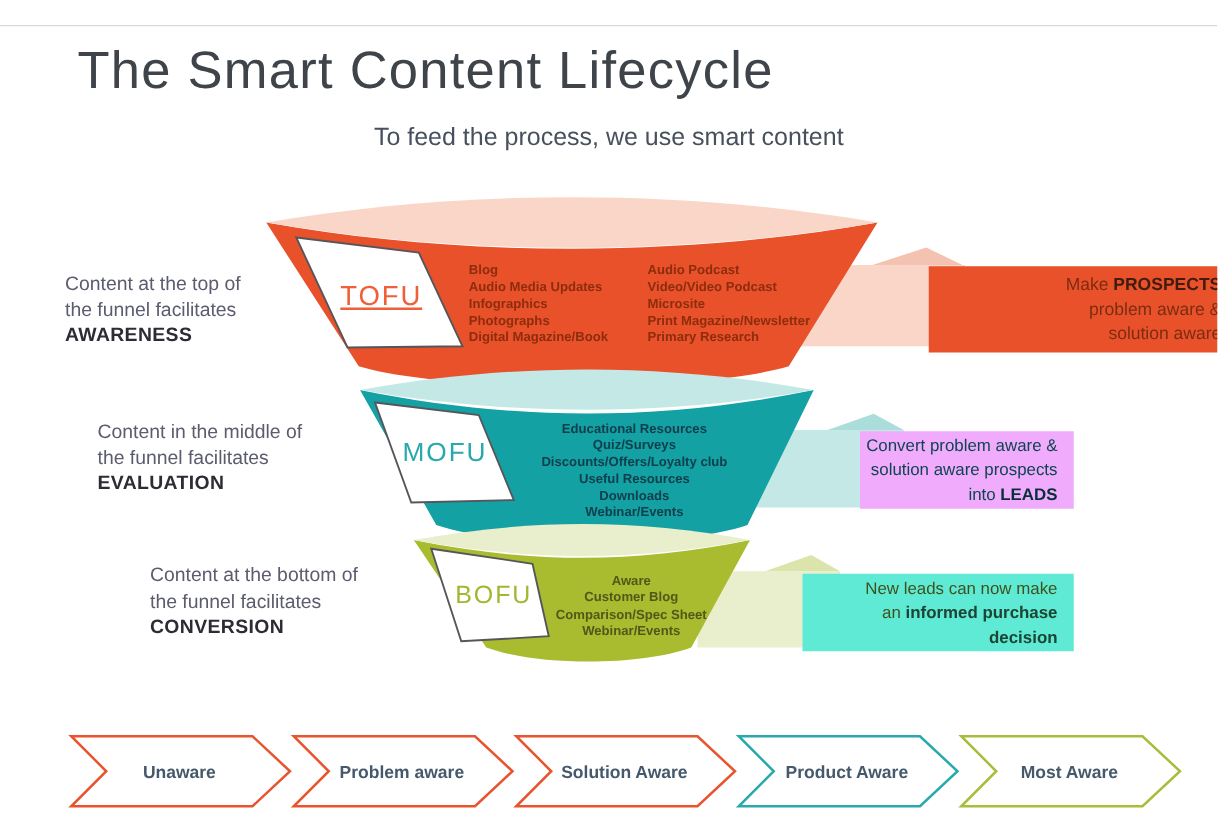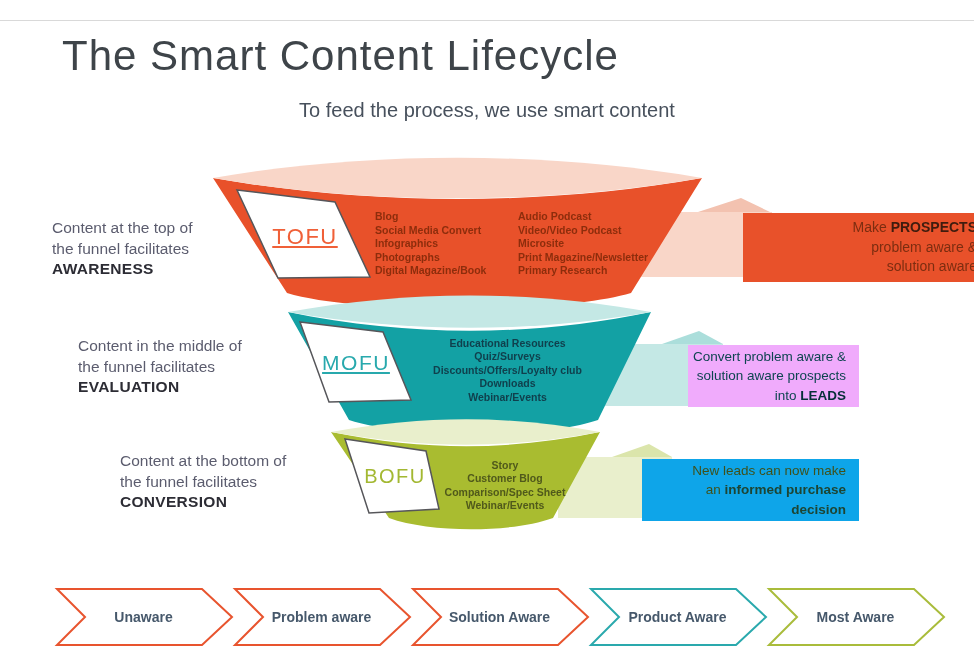--- a/index.html
+++ b/index.html
@@ -21,39 +21,39 @@
     position:absolute;font-size:15.5px;line-height:20.5px;color:#5b5c6e;
   }
   .desc strong{color:#2c2c34;font-weight:700;letter-spacing:.3px;}
   .desc-tofu{left:52px;top:218px;width:220px;}
   .desc-mofu{left:78px;top:336px;width:230px;}
   .desc-bofu{left:120px;top:451px;width:230px;}
   .stage-label{
     position:absolute;text-align:center;letter-spacing:1.5px;font-weight:400;
   }
   .label-tofu{left:245px;top:224px;width:120px;font-size:22px;color:#f06038;text-decoration:underline;}
-  .label-mofu{left:296px;top:351px;width:120px;font-size:21px;color:#28a9ad;text-decoration:underline;}
+  .label-mofu{left:296px;top:351px;width:120px;font-size:21px;color:#28a9ad;}
   .label-bofu{left:335px;top:465px;width:120px;font-size:20px;color:#a3b832;}
   .fitems{position:absolute;font-size:10.5px;font-weight:700;line-height:13.6px;}
   .tofu-col1{left:375px;top:210px;width:140px;color:#8d2d0c;}
   .tofu-col2{left:518px;top:210px;width:150px;color:#8d2d0c;}
   .mofu-items{left:405px;top:337px;width:205px;text-align:center;color:#10404d;line-height:13.4px;}
   .bofu-items{left:420px;top:459px;width:170px;text-align:center;color:#50591b;line-height:13.4px;}
   .callout{
     position:absolute;display:flex;flex-direction:column;justify-content:center;
     text-align:right;padding-right:13px;box-sizing:border-box;
   }
   .callout div{line-height:1.42;}
   .co-tofu{left:743px;top:213px;width:247px;height:69px;background:#e8512a;
     font-size:14px;color:#7c2d10;}
   .co-tofu b{color:#3f1c0e;}
   .co-mofu{left:688px;top:345px;width:171px;height:62px;background:#f0abfc;
     font-size:13.5px;color:#0e4450;}
   .co-mofu b{color:#072f38;}
-  .co-bofu{left:642px;top:459px;width:217px;height:62px;background:#0ea5e9;
+  .co-bofu{left:642px;top:459px;width:217px;height:62px;background:#5eead4;
     font-size:13.5px;color:#3f511b;}
   .co-bofu b{color:#1d4533;}
   .chev-label{
     position:absolute;top:589px;height:56px;display:flex;align-items:center;
     justify-content:center;font-size:14px;font-weight:700;color:#46586b;
   }
 </style>
 </head>
 <body>
 
@@ -109,41 +109,42 @@
     <div>the funnel facilitates</div>
     <strong>CONVERSION</strong>
   </div>
 
   <div class="stage-label label-tofu">TOFU</div>
   <div class="stage-label label-mofu">MOFU</div>
   <div class="stage-label label-bofu">BOFU</div>
 
   <div class="fitems tofu-col1">
       <div>Blog</div>
-      <div>Social Media Convert</div>
+      <div>Audio Media Updates</div>
       <div>Infographics</div>
       <div>Photographs</div>
       <div>Digital Magazine/Book</div>
     </div>
   <div class="fitems tofu-col2">
       <div>Audio Podcast</div>
       <div>Video/Video Podcast</div>
       <div>Microsite</div>
       <div>Print Magazine/Newsletter</div>
       <div>Primary Research</div>
     </div>
   <div class="fitems mofu-items">
       <div>Educational Resources</div>
       <div>Quiz/Surveys</div>
       <div>Discounts/Offers/Loyalty club</div>
+      <div>Useful Resources</div>
       <div>Downloads</div>
       <div>Webinar/Events</div>
     </div>
   <div class="fitems bofu-items">
-      <div>Story</div>
+      <div>Aware</div>
       <div>Customer Blog</div>
       <div>Comparison/Spec Sheet</div>
       <div>Webinar/Events</div>
     </div>
 
   <div class="callout co-tofu">
     <div><span>Make </span><b>PROSPECTS</b></div>
     <div>problem aware &amp;</div>
     <div>solution aware</div>
   </div>

